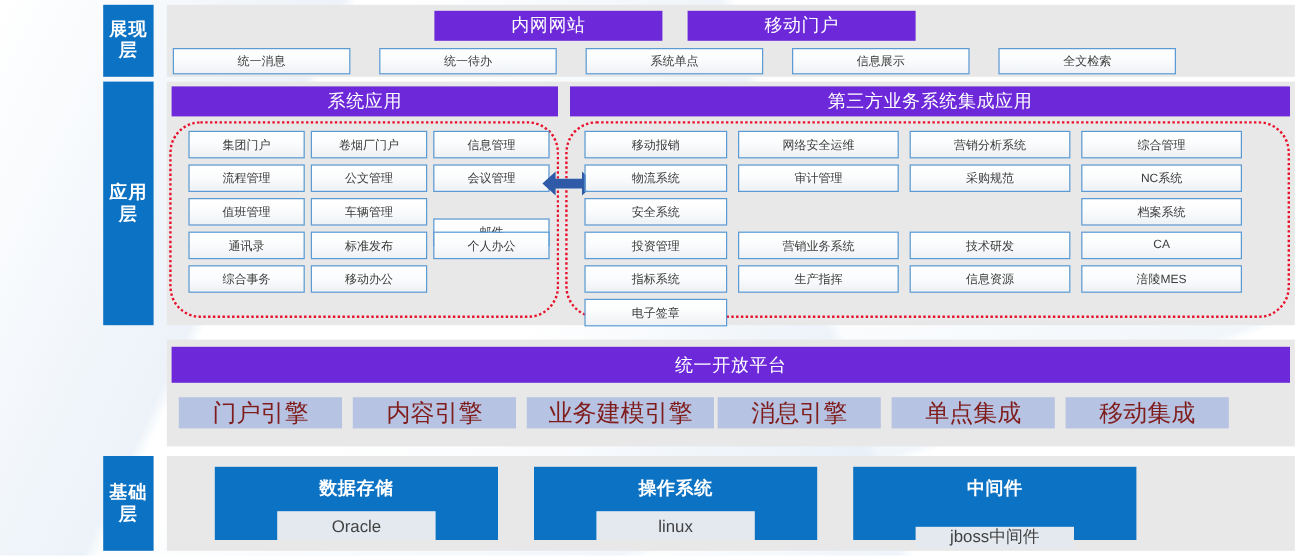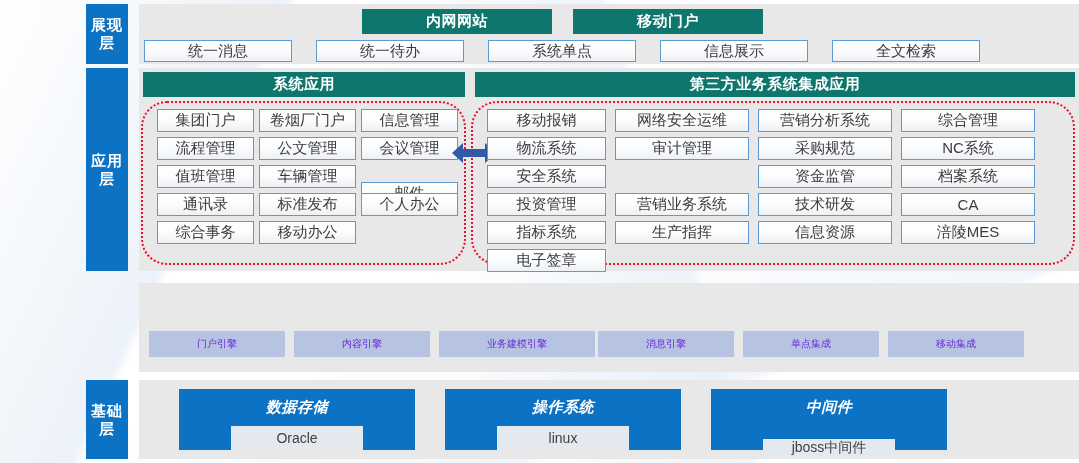--- a/index.html
+++ b/index.html
@@ -34,64 +34,64 @@
 
   
   .panel{
     position:absolute;left:139px;width:940px;
     background:#e8e8e8;
     box-sizing:border-box;
   }
 
   
   .band{
-    position:absolute;background:#0f766e;color:#fff;
-    display:flex;align-items:center;justify-content:center;
-    font-size:15px;font-weight:bold;letter-spacing:.5px;
+    position:absolute;background:#6d28d9;color:#fff;
+    display:flex;align-items:center;justify-content:center;
+    font-size:15px;font-weight:normal;letter-spacing:.5px;
     box-sizing:border-box;
   }
 
   
   .cell{
     position:absolute;box-sizing:border-box;
     border:1px solid #5b9bd5;
     background:linear-gradient(180deg,#ffffff 0%,#fbfcfd 45%,#eef1f5 100%);
-    color:#3b3b3b;font-size:15px;
+    color:#3b3b3b;font-size:10px;
     display:flex;align-items:center;justify-content:center;
     white-space:nowrap;
   }
 
   
   .dotted-group{
     position:absolute;box-sizing:border-box;
     border:2px dotted #e8102a;
     border-radius:26px;
     pointer-events:none;
   }
 
   
   .双arrow{position:absolute;}
 
   
   .engine{
     position:absolute;box-sizing:border-box;
-    background:#b6c3e2;color:#6d28d9;
-    font-size:10px;
+    background:#b6c3e2;color:#7f1d1d;
+    font-size:20px;
     display:flex;align-items:center;justify-content:center;
     white-space:nowrap;
   }
 
   
   .infra{
     position:absolute;box-sizing:border-box;
     background:#0c72c3;
     display:flex;flex-direction:column;align-items:center;
     padding-top:9px;
   }
-  .infra-title{color:#ffffff;font-size:15px;font-weight:bold;letter-spacing:.5px;font-style:italic;}
+  .infra-title{color:#ffffff;font-size:15px;font-weight:bold;letter-spacing:.5px;}
   .infra-chip{
     margin-top:9px;width:132px;height:28px;
     background:#e4e9f0;color:#414141;font-size:14px;
     display:flex;align-items:center;justify-content:center;
     white-space:nowrap;
   }
 </style>
 </head>
 <body>
 
@@ -159,32 +159,32 @@
     <div class="cell" style="left:348px;top:153px;width:119px;height:23px;">指标系统</div>
     <div class="cell" style="left:348px;top:181px;width:119px;height:23px;">电子签章</div>
 
     <div class="cell" style="left:476px;top:41px;width:134px;height:23px;">网络安全运维</div>
     <div class="cell" style="left:476px;top:69px;width:134px;height:23px;">审计管理</div>
     <div class="cell" style="left:476px;top:125px;width:134px;height:23px;">营销业务系统</div>
     <div class="cell" style="left:476px;top:153px;width:134px;height:23px;">生产指挥</div>
 
     <div class="cell" style="left:619px;top:41px;width:134px;height:23px;">营销分析系统</div>
     <div class="cell" style="left:619px;top:69px;width:134px;height:23px;">采购规范</div>
-    <div class="cell" style="left:619px;top:97px;width:134px;height:23px;">资金监管</div>
     <div class="cell" style="left:619px;top:125px;width:134px;height:23px;">技术研发</div>
     <div class="cell" style="left:619px;top:153px;width:134px;height:23px;">信息资源</div>
 
     <div class="cell" style="left:762px;top:41px;width:134px;height:23px;">综合管理</div>
     <div class="cell" style="left:762px;top:69px;width:134px;height:23px;">NC系统</div>
     <div class="cell" style="left:762px;top:97px;width:134px;height:23px;">档案系统</div>
     <div class="cell" style="left:762px;top:125px;width:134px;height:23px;">CA</div>
     <div class="cell" style="left:762px;top:153px;width:134px;height:23px;">涪陵MES</div>
   </div>
 
   <div class="panel" style="top:283px;height:89px;">
+    <div class="band" style="left:4px;top:6px;width:932px;height:30px;">统一开放平台</div>
 
     <div class="engine" style="left:10px;top:48px;width:136px;height:26px;">门户引擎</div>
     <div class="engine" style="left:155px;top:48px;width:136px;height:26px;">内容引擎</div>
     <div class="engine" style="left:300px;top:48px;width:156px;height:26px;">业务建模引擎</div>
     <div class="engine" style="left:459px;top:48px;width:136px;height:26px;">消息引擎</div>
     <div class="engine" style="left:604px;top:48px;width:136px;height:26px;">单点集成</div>
     <div class="engine" style="left:749px;top:48px;width:136px;height:26px;">移动集成</div>
   </div>
 
   <div class="panel" style="top:380px;height:79px;">

